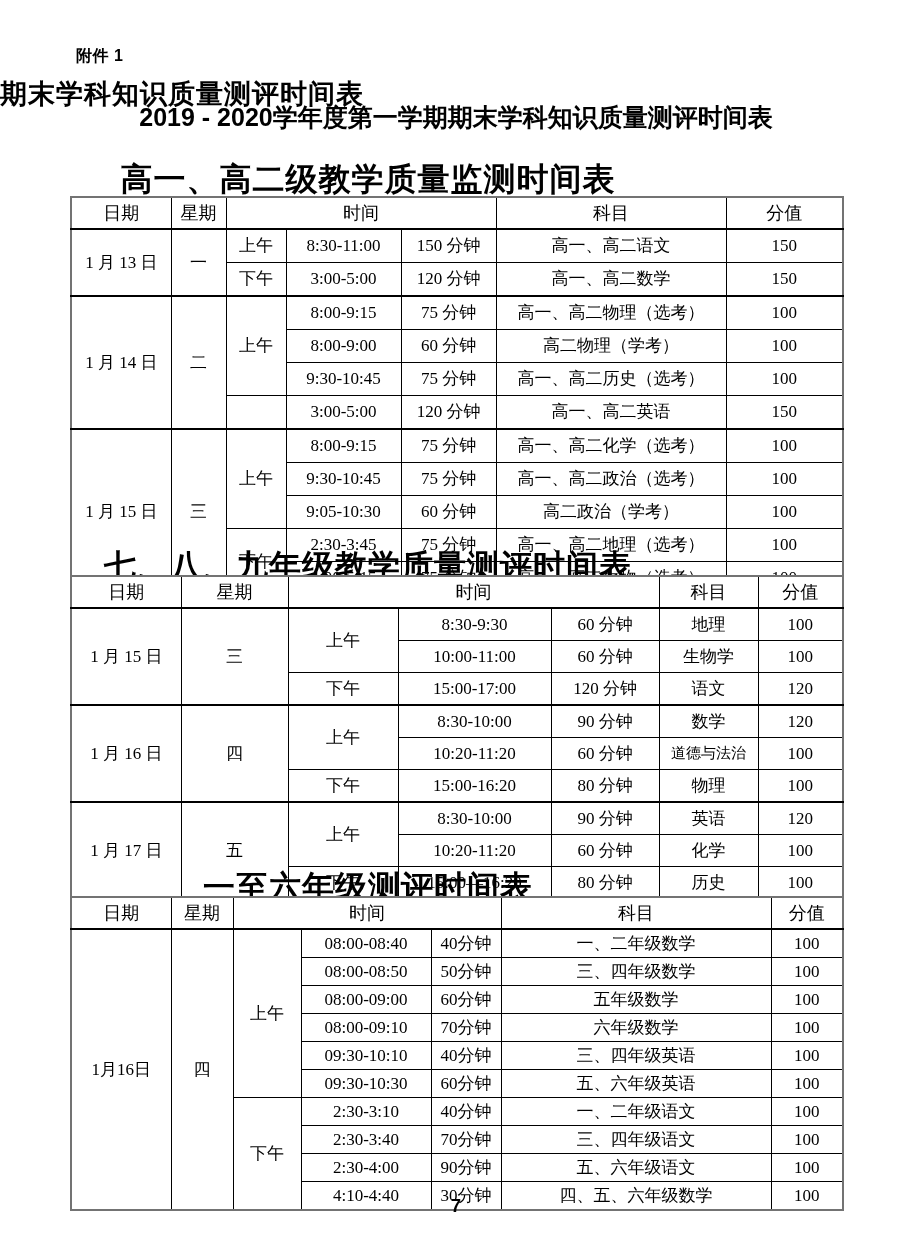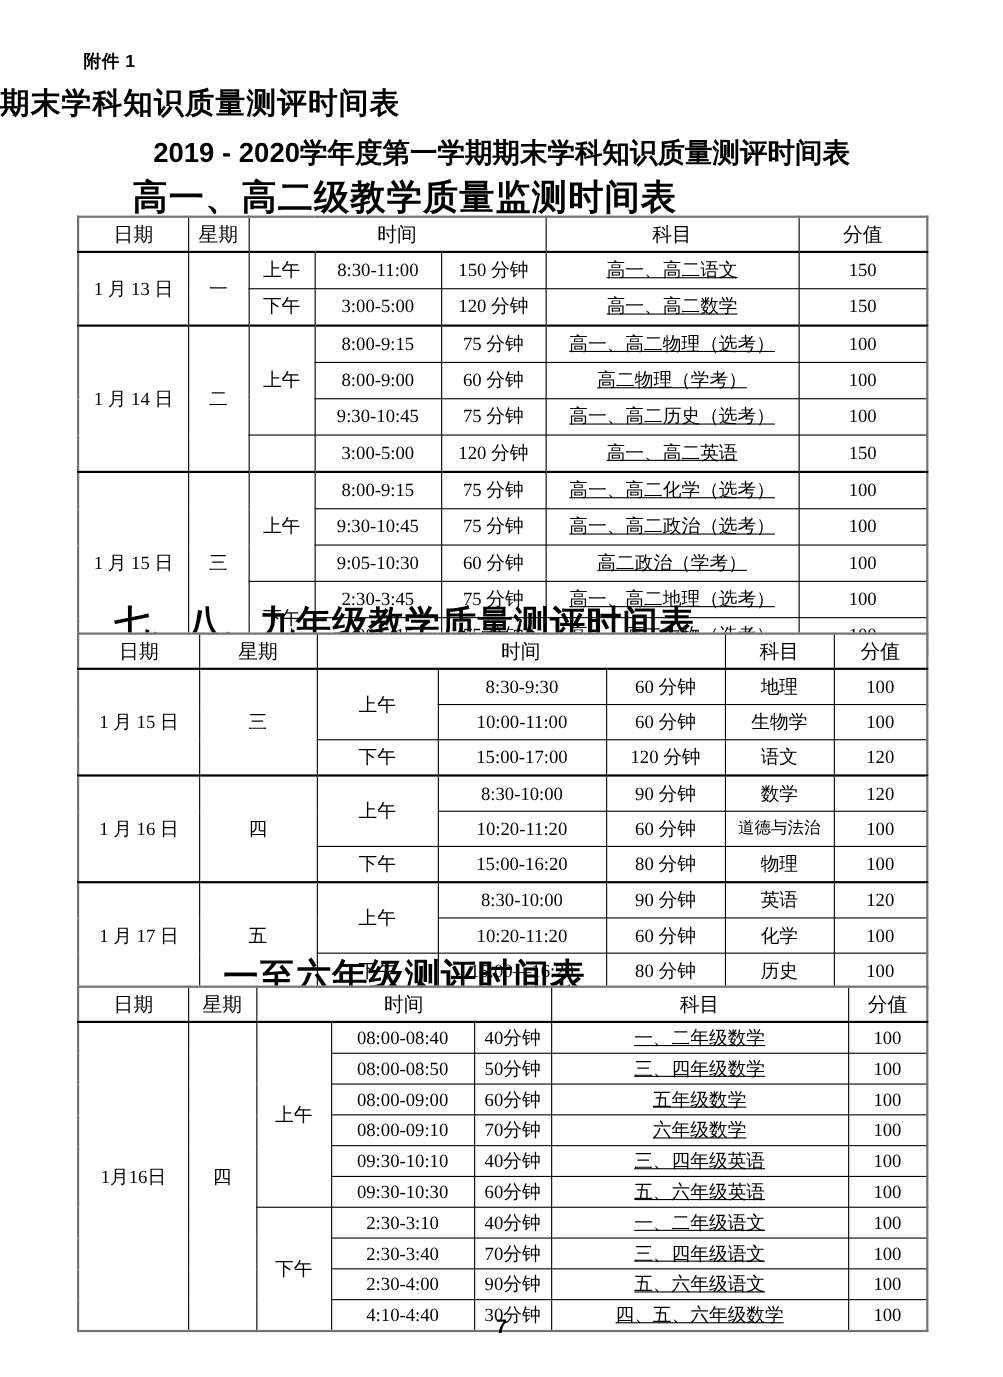--- a/index.html
+++ b/index.html
@@ -40,21 +40,21 @@
     width: 912px;
     text-align: left;
     font-size: 27px;
     font-weight: bold;
     letter-spacing: 1px;
     font-family: "Liberation Sans", "DejaVu Sans", sans-serif;
   }
   .doc-subtitle {
     position: absolute;
     left: 0;
-    top: 122px;
+    top: 101px;
     width: 912px;
     text-align: center;
     font-size: 25px;
     font-weight: bold;
     letter-spacing: 0px;
     font-family: "Liberation Sans", "DejaVu Sans", sans-serif;
   }
   .section-heading {
     position: absolute;
     width: 736px;
@@ -86,21 +86,21 @@
     white-space: nowrap;
   }
   .sched-table thead th {
     font-size: 18px;
   }
   .outer {
     border: 2px solid #737373;
   }
   .grp-start td { border-top: 2px solid #000; }
 
-  .subj-left { text-align: left; padding-left: 10px; text-decoration: underline; }
+  .subj-left { text-align: left; padding-left: 10px; }
   .small-subj { font-size: 15px; }
 
   
   #table-1 { left: 70px; top: 196px; width: 772px; }
   #table-1 tbody td { height: 32px; }
   #table-1 thead th { height: 30px; }
 
   
   #table-2 { left: 70px; top: 575px; width: 772px; }
   #table-2 tbody td { height: 31px; }

